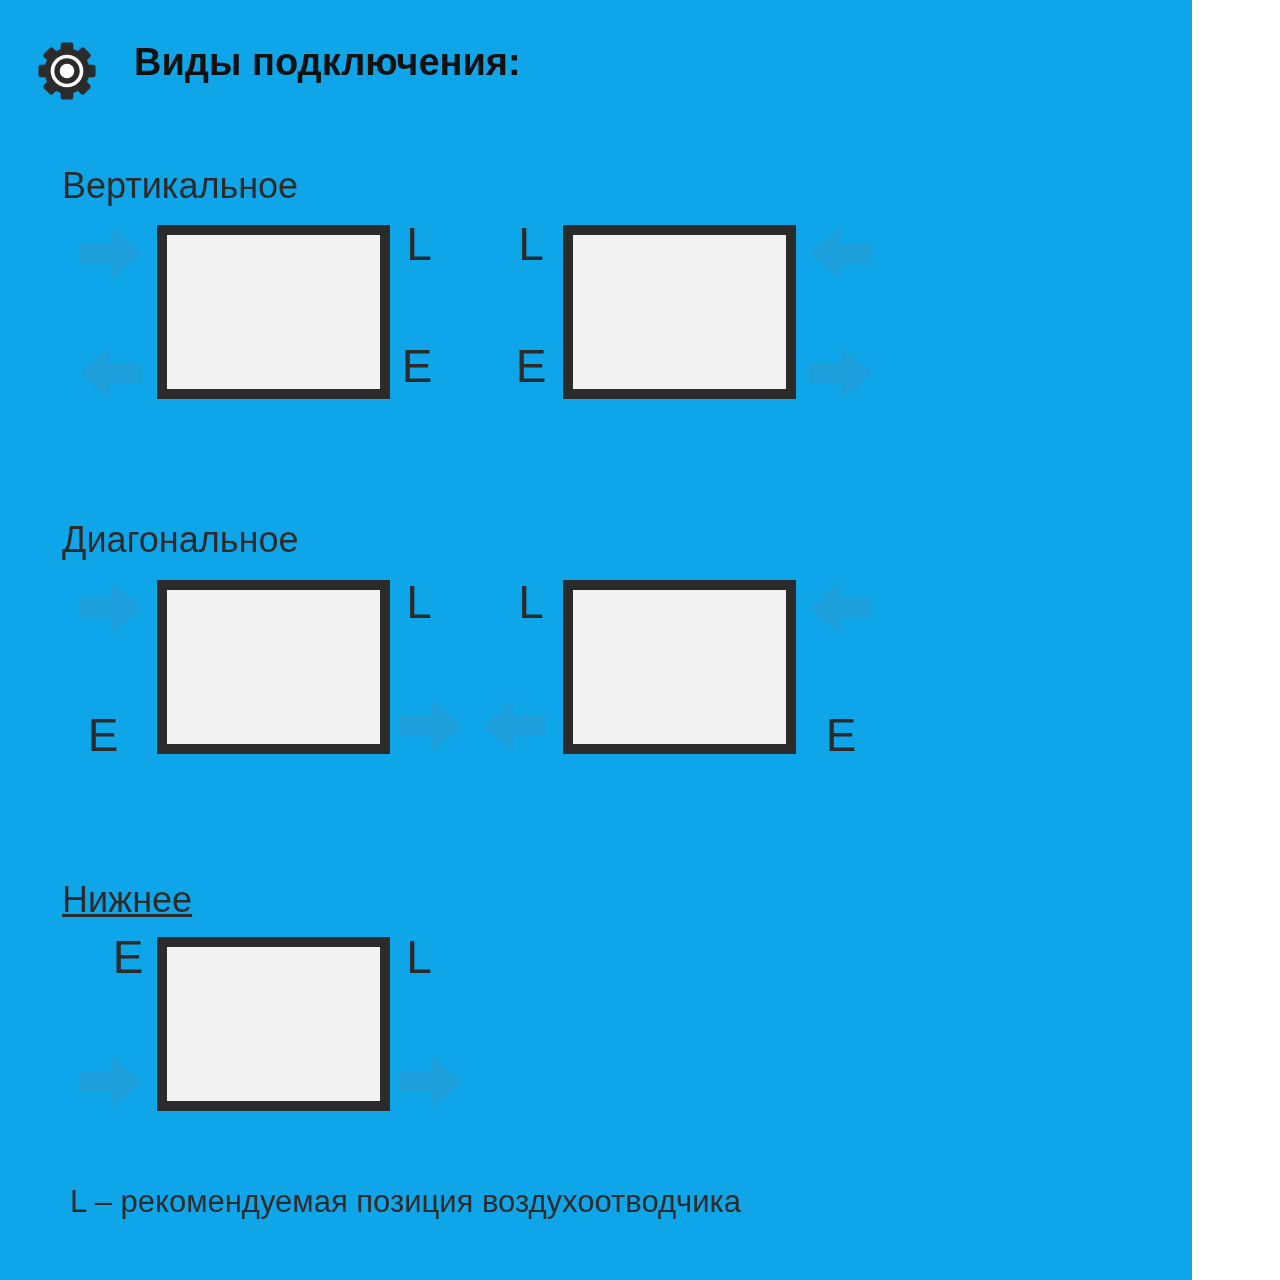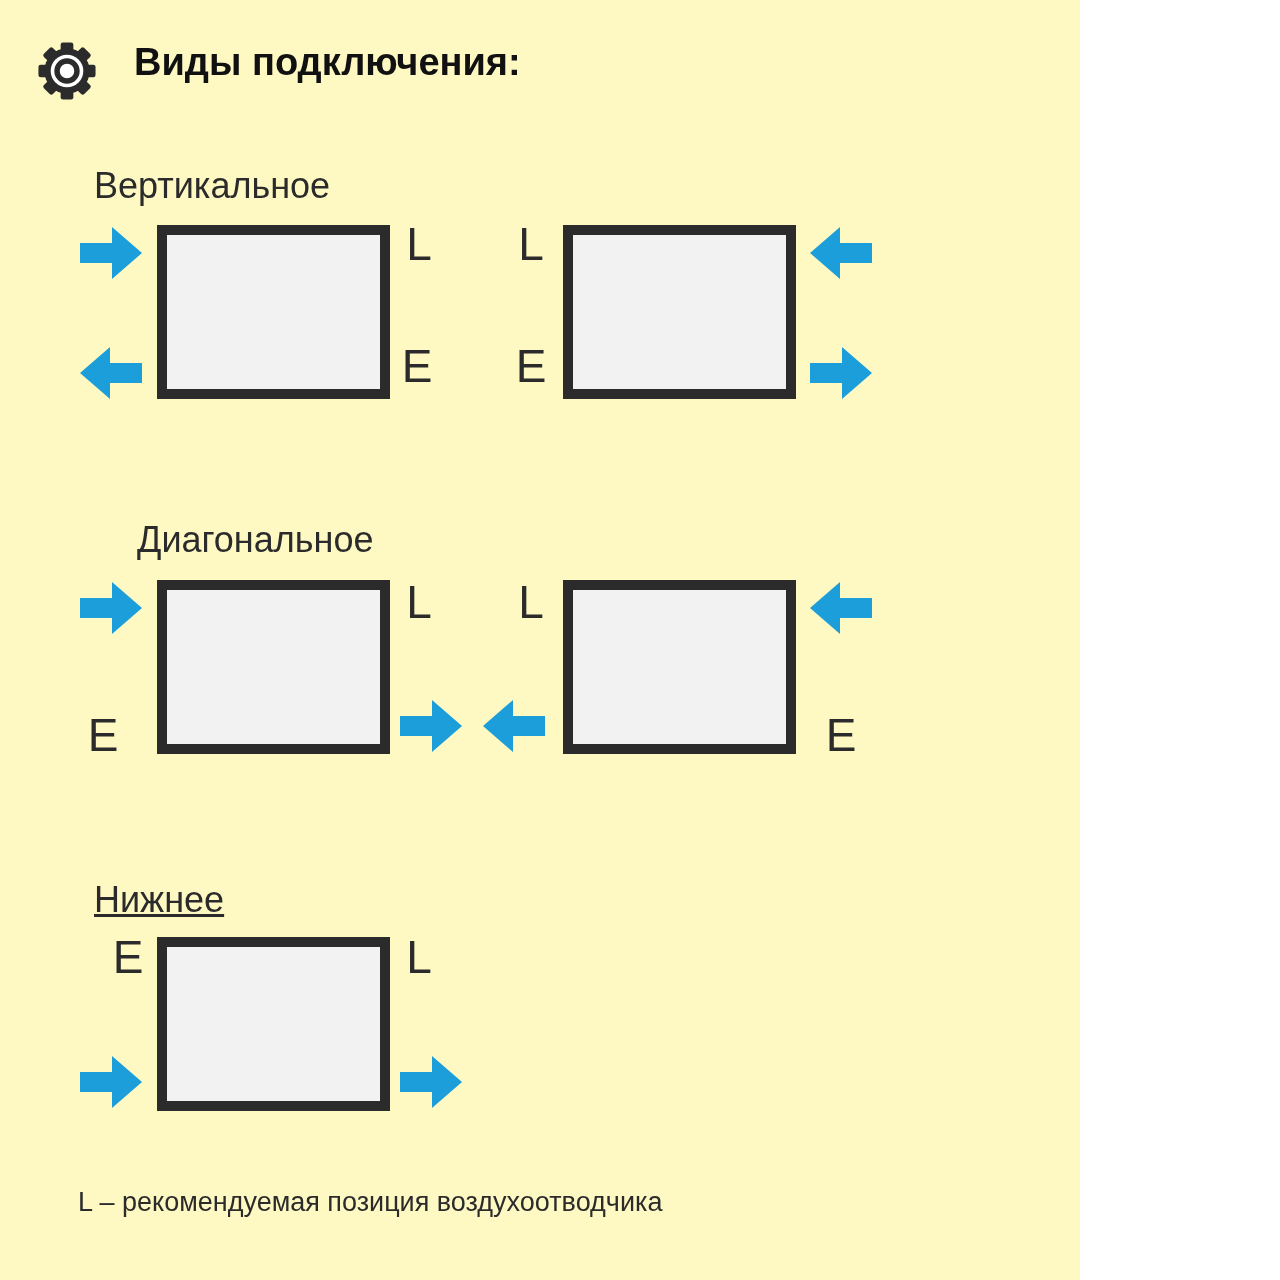--- a/index.html
+++ b/index.html
@@ -6,46 +6,46 @@
     --outline-dark: #2b2b2b;
     --accent-blue: #1b9ed9;
     --radiator-fill: #f2f2f2;
   }
   * { margin: 0; padding: 0; box-sizing: border-box; }
   html, body { background: #ffffff; }
   body { font-family: "Liberation Sans", "DejaVu Sans", sans-serif; }
 
   .canvas {
     position: relative;
-    width: 1080px;
+    width: 1192px;
     height: 1280px;
-    background: #fef9c3;
+    background: #0ea5e9;
     overflow: hidden;
   }
 
   
   .gear {
     position: absolute; left: 38px; top: 42px; width: 58px; height: 58px;
     color: var(--outline-dark);
   }
   .gear svg { width: 100%; height: 100%; display: block; }
   .page-title {
     position: absolute; left: 134px; top: 38px;
     font-size: 38px; line-height: 48px; font-weight: 700; color: #111111;
     white-space: nowrap;
   }
 
   
   .section-label {
-    position: absolute; left: 94px;
+    position: absolute; left: 62px;
     font-size: 36px; line-height: 40px; font-weight: 400;
     color: var(--outline-dark); white-space: nowrap;
   }
   #s1-label { top: 166px; }
-  #s2-label { top: 520px; margin-left: 43px; }
+  #s2-label { top: 520px; }
   #s3-label { top: 880px; text-decoration: underline; }
 
   
   .radiator {
     position: absolute; width: 233px; height: 174px;
     border: 10px solid var(--outline-dark);
     background: var(--radiator-fill);
   }
   #s1-rect1 { left: 157px; top: 225px; }
   #s1-rect2 { left: 563px; top: 225px; }
@@ -84,22 +84,22 @@
   #s2-e1 { left: 86px;  top: 713px; }
   #s2-l1 { left: 402px; top: 580px; }
   #s2-l2 { left: 514px; top: 580px; }
   #s2-e2 { left: 824px; top: 713px; }
 
   #s3-e1 { left: 111px; top: 935px; }
   #s3-l1 { left: 402px; top: 935px; }
 
   
   .legend {
-    position: absolute; left: 78px; top: 1183px;
-    font-size: 27px; line-height: 38px; color: var(--outline-dark);
+    position: absolute; left: 70px; top: 1183px;
+    font-size: 31px; line-height: 38px; color: var(--outline-dark);
     white-space: nowrap;
   }
 
   .svg-defs { position: absolute; width: 0; height: 0; overflow: hidden; }
 </style>
 </head>
 <body>
 
 <svg class="svg-defs" aria-hidden="true">
   <defs>

